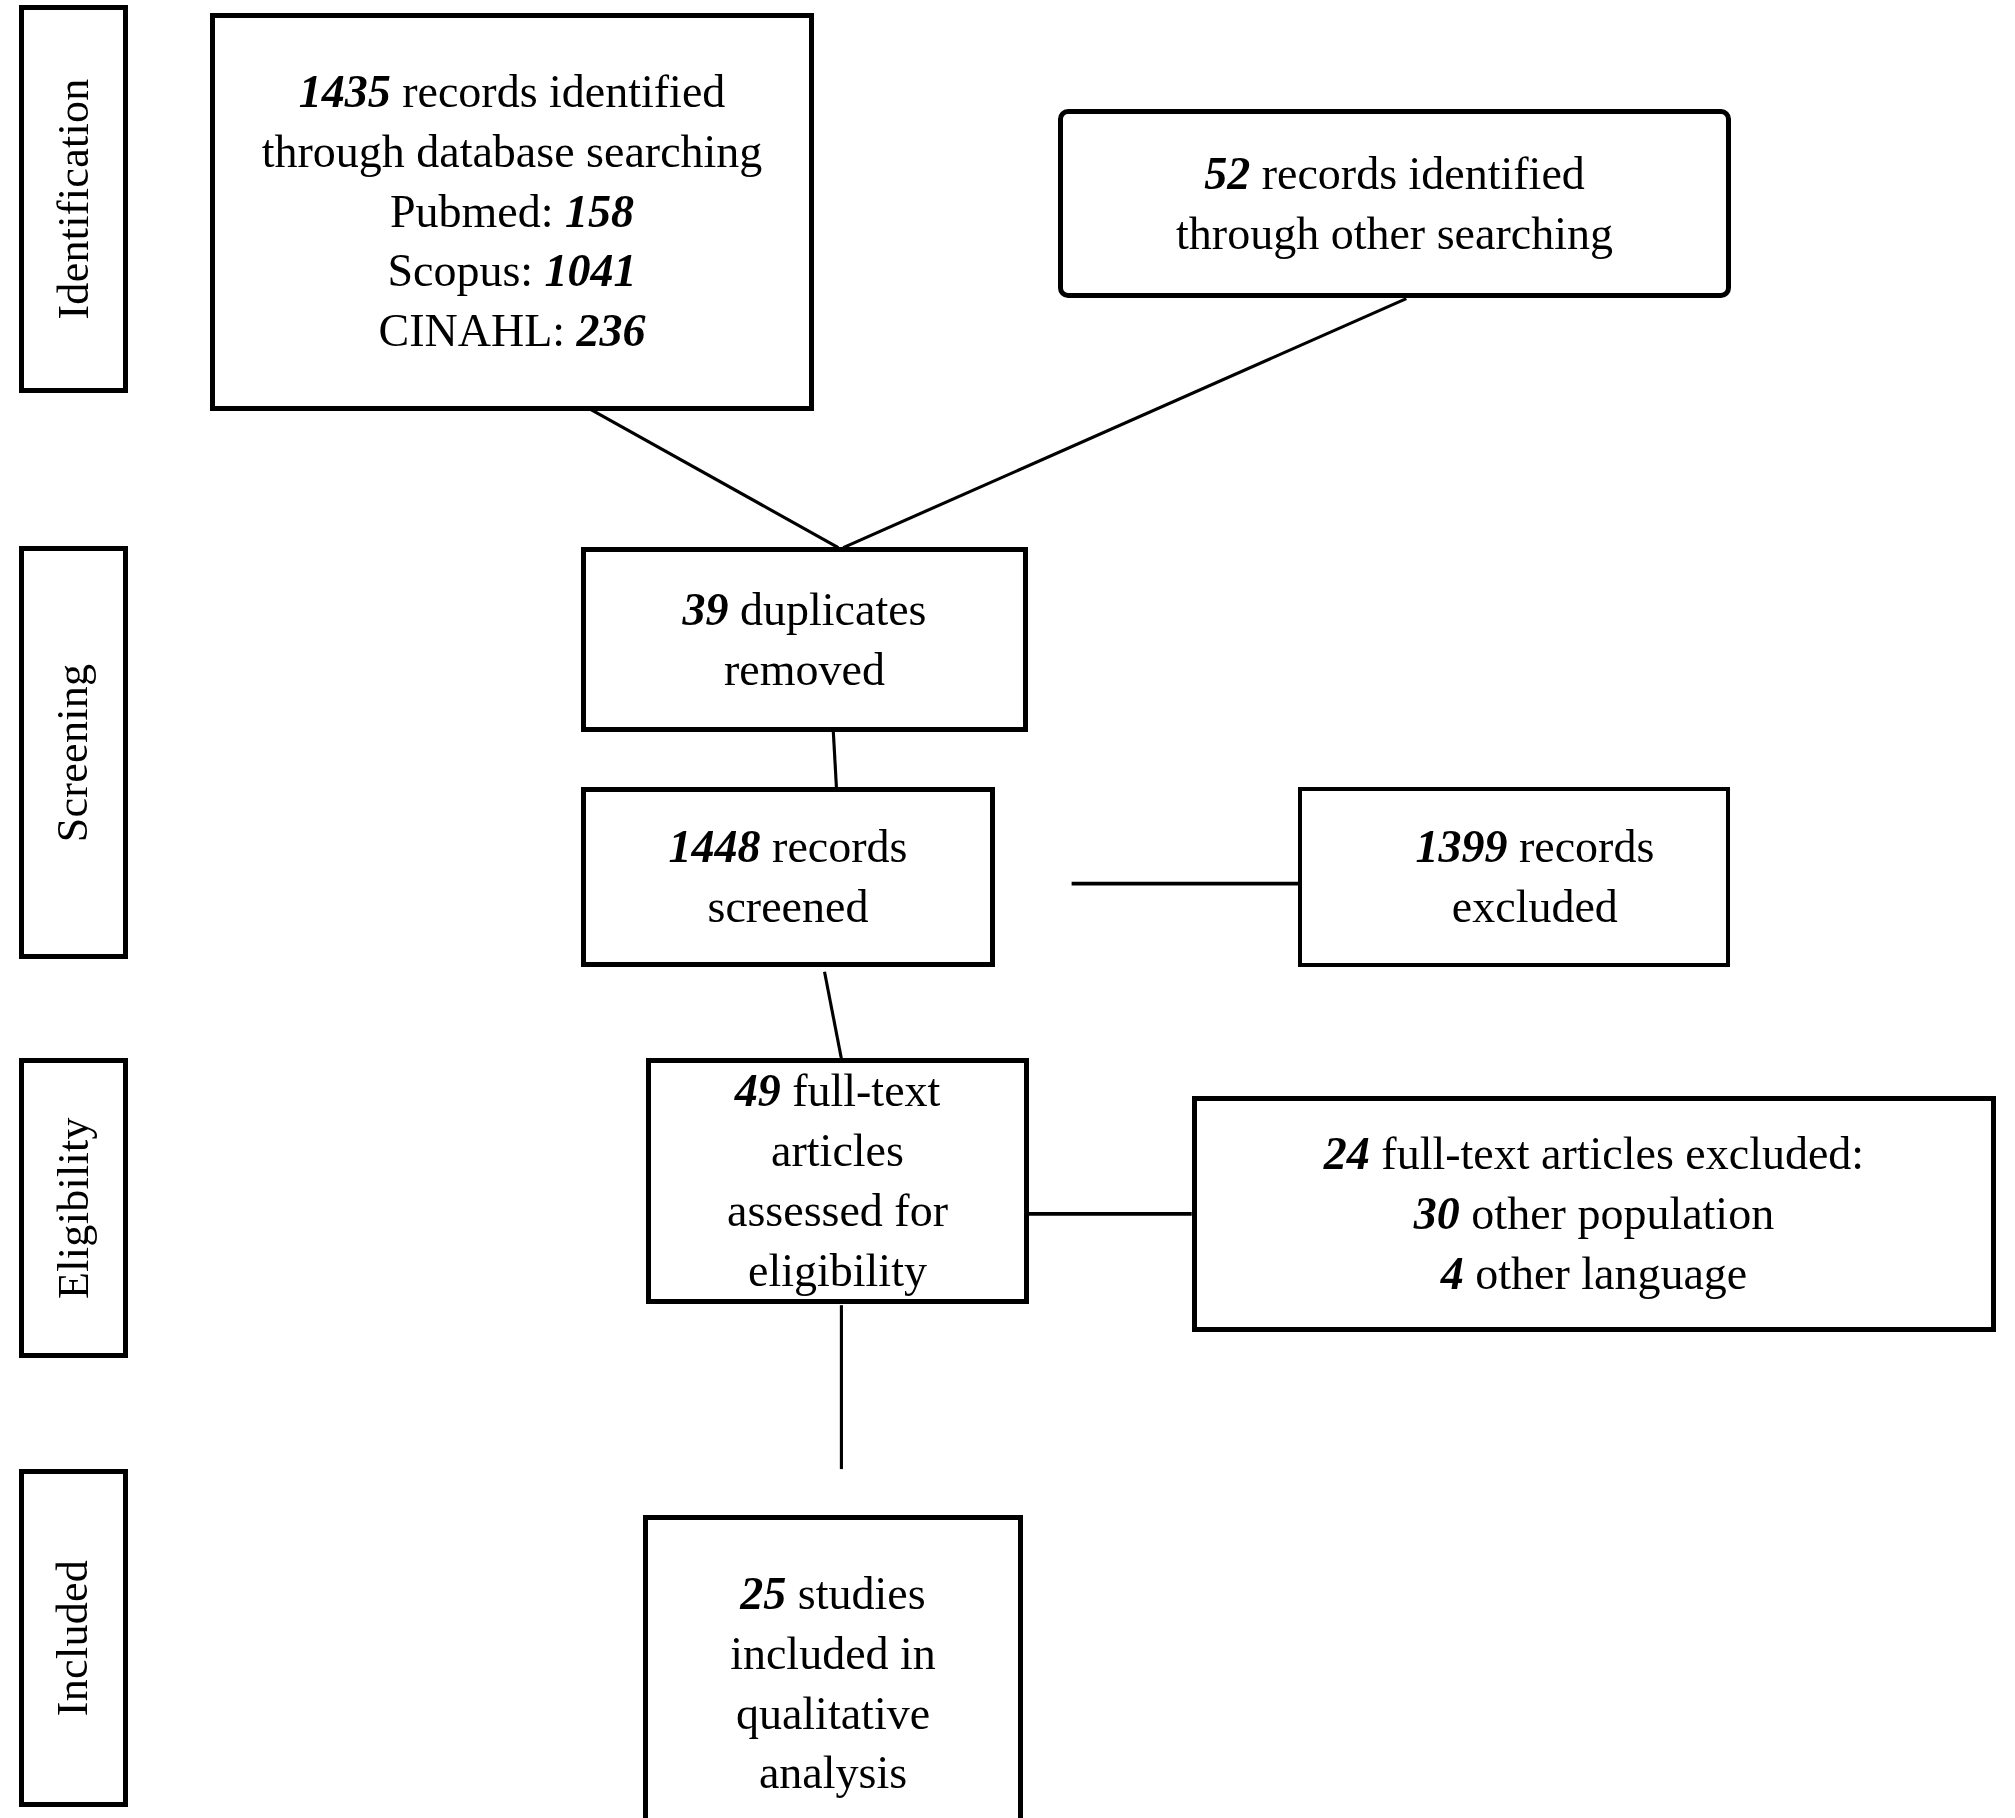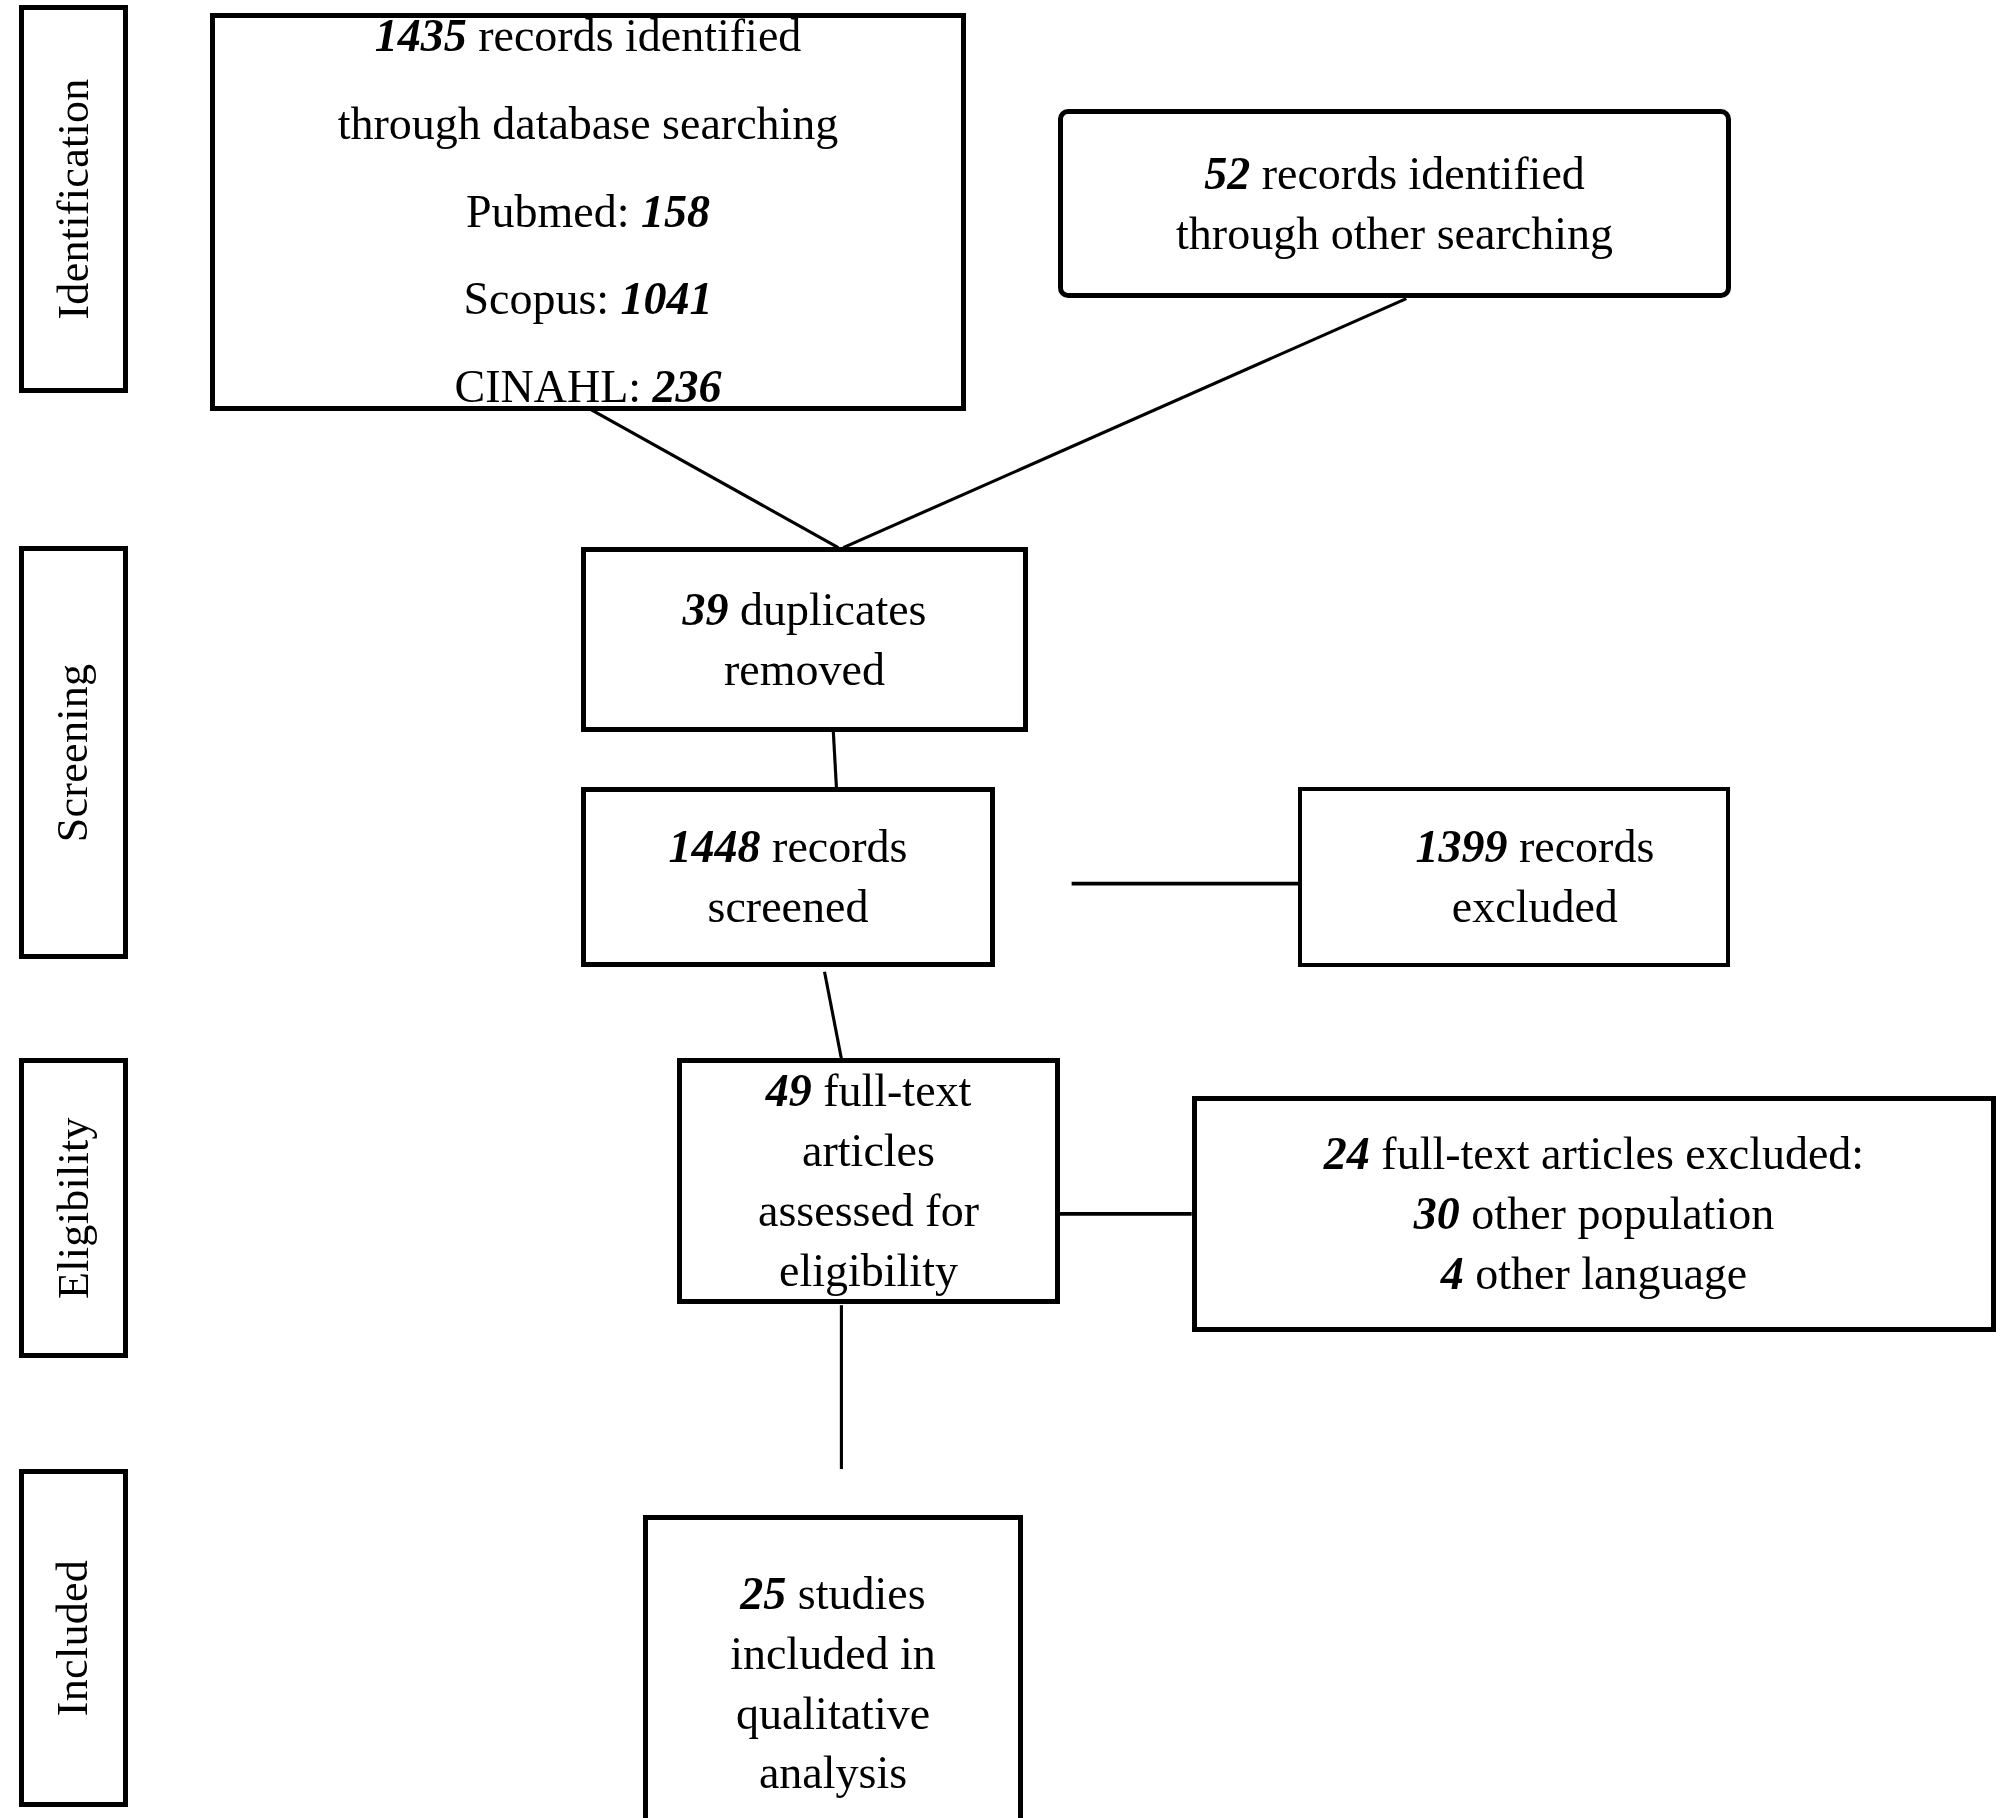--- a/index.html
+++ b/index.html
@@ -102,21 +102,21 @@
   </div>
 
   <div class="stage-box" style="left:19px; top:1058px; width:109px; height:300px;">
     <span class="stage-text">Eligibility</span>
   </div>
 
   <div class="stage-box" style="left:19px; top:1469px; width:109px; height:338px;">
     <span class="stage-text">Included</span>
   </div>
 
-  <div class="flow-box" style="left:210px; top:12.5px; width:756px; height:398px;gap:28px;">
+  <div class="flow-box" style="left:210px; top:12.5px; width:604px; height:398px;">
     <span class="line">
       <span class="num">1435</span><span> records identified</span>
     </span>
     <span class="line">
       <span>through database searching</span>
     </span>
     <span class="line">
       <span>Pubmed: </span><span class="num">158</span>
     </span>
     <span class="line">
@@ -156,21 +156,21 @@
 
   <div class="flow-box thin-border" style="left:1298px; top:787px; width:432px; height:180px;padding-left:48px;">
     <span class="line">
       <span class="num">1399</span><span> records</span>
     </span>
     <span class="line">
       <span>excluded</span>
     </span>
   </div>
 
-  <div class="flow-box" style="left:646px; top:1058px; width:383px; height:246px;margin-left:31px;">
+  <div class="flow-box" style="left:646px; top:1058px; width:383px; height:246px;">
     <span class="line">
       <span class="num">49</span><span> full-text</span>
     </span>
     <span class="line">
       <span>articles</span>
     </span>
     <span class="line">
       <span>assessed for</span>
     </span>
     <span class="line">

